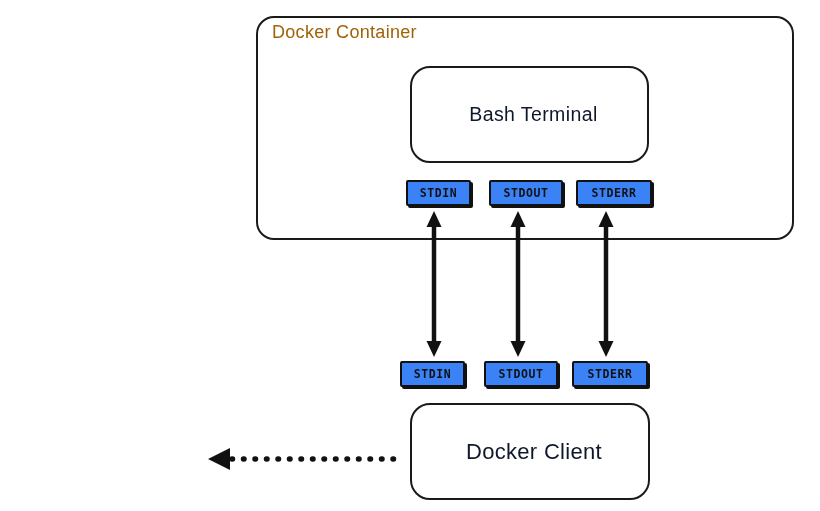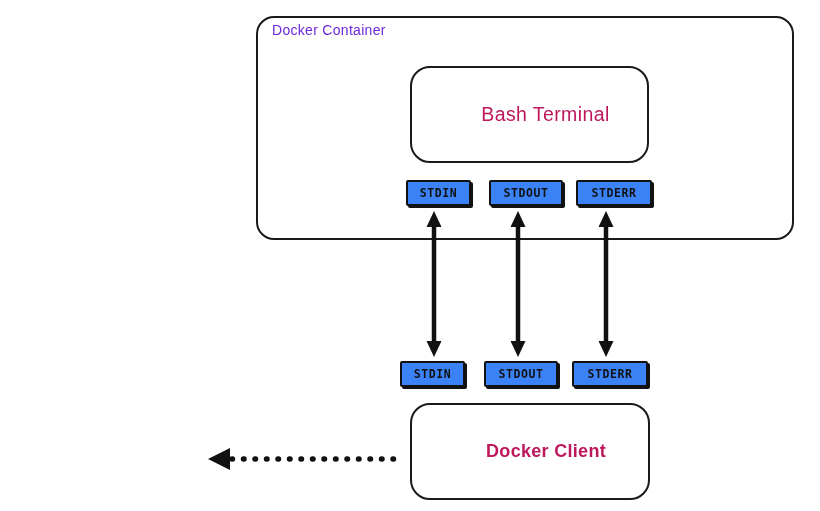--- a/index.html
+++ b/index.html
@@ -33,23 +33,23 @@
     top: 16px;
     width: 538px;
     height: 224px;
     border-radius: 18px;
   }
 
   #container-label {
     position: absolute;
     left: 272px;
     top: 22px;
-    font-size: 14px;
+    font-size: 18px;
     letter-spacing: 0.3px;
-    color: #6d28d9;
+    color: #a16207;
     white-space: nowrap;
   }
 
   #bash-terminal {
     left: 410px;
     top: 66px;
     width: 239px;
     height: 97px;
     border-radius: 20px;
   }
@@ -59,35 +59,34 @@
   }
 
   #docker-client {
     left: 410px;
     top: 403px;
     width: 240px;
     height: 97px;
     border-radius: 20px;
   }
   #docker-client .box-label {
-    font-size: 18px;
+    font-size: 22px;
     letter-spacing: 0.3px;
-    font-weight: bold;
   }
 
   .box-label {
     position: absolute;
-    left: 16px;
+    left: 4px;
     top: 0;
     width: 100%;
     height: 100%;
     display: flex;
     align-items: center;
     justify-content: center;
-    color: #be185d;
+    color: #0f172a;
     text-align: center;
   }
 
   
   .chip {
     position: absolute;
     box-sizing: border-box;
     background: #3b82f6;
     border: 2.5px solid #111111;
     border-radius: 2px;

